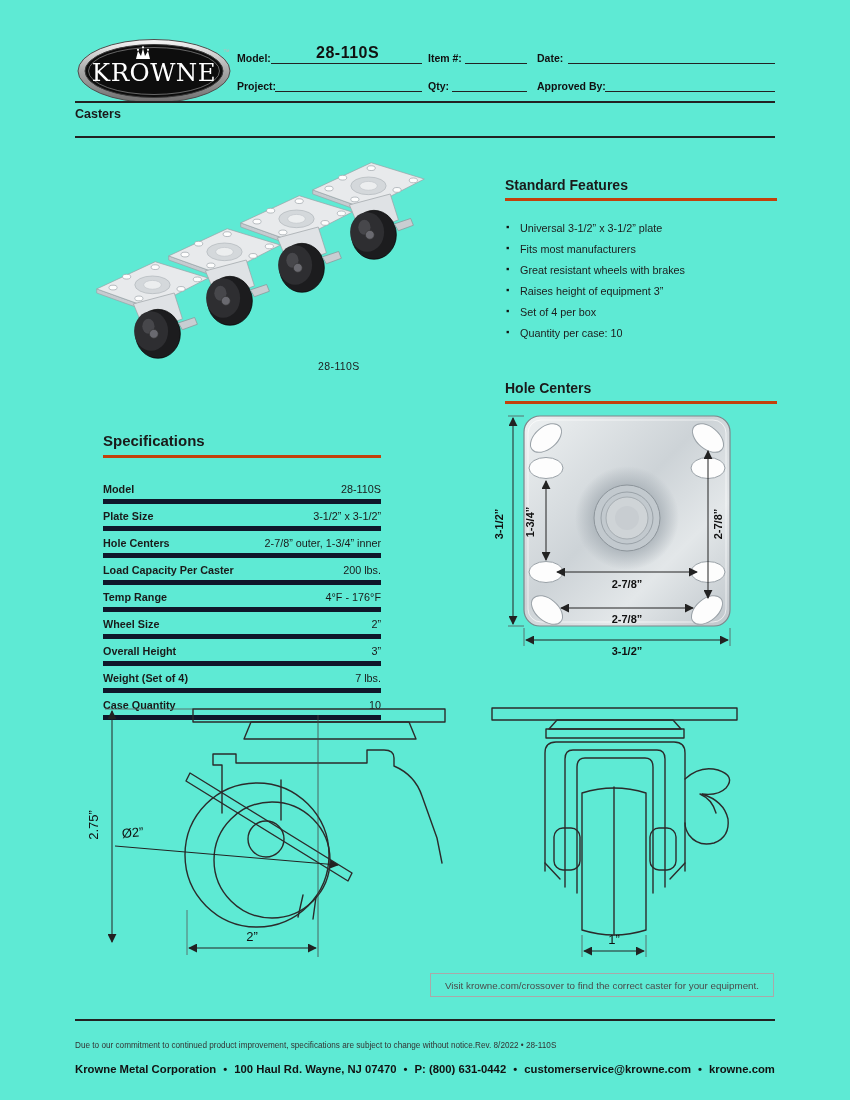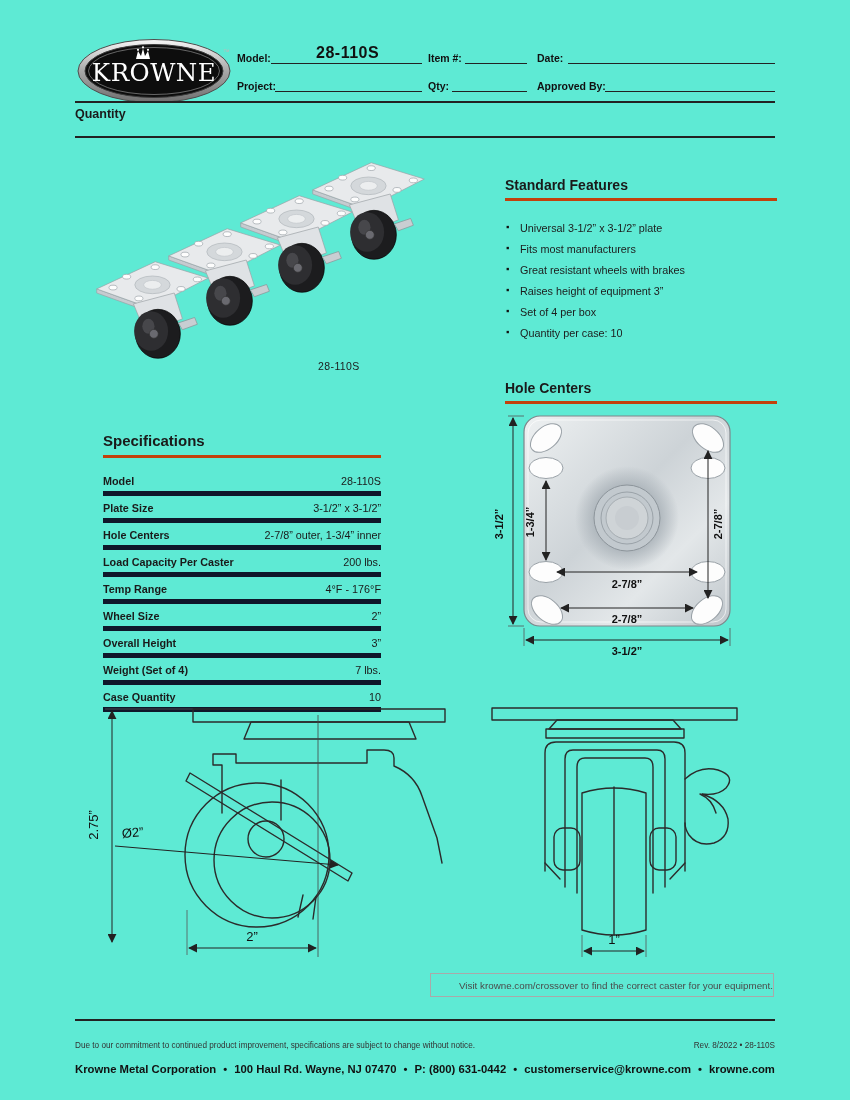--- a/index.html
+++ b/index.html
@@ -20,44 +20,44 @@
   
   .sec-h{font-weight:bold;margin:0;padding:0 0 5px 0;border-bottom:3px solid #c2410c;}
   
   .features{position:absolute;left:505px;top:177px;width:272px;}
   .features .sec-h{font-size:14px;}
   .feature-list{list-style:none;margin:16px 0 0 0;padding:0;}
   .feature-list li{position:relative;font-size:10.8px;padding:4.5px 0 4.5px 15px;color:#1c1c1c;}
   .feature-list li::before{content:"▪";position:absolute;left:1px;top:4px;font-size:9.5px;color:#111;}
   
   .specs{position:absolute;left:103px;top:432px;width:278px;}
-  .specs .sec-h{font-size:15px;padding-bottom:6px;margin-bottom:11px;}
+  .specs .sec-h{font-size:15px;padding-bottom:6px;margin-bottom:19px;}
   .spec-row{display:flex;justify-content:space-between;align-items:baseline;font-size:10.8px;
     padding:5.5px 0 4.5px 0;border-bottom:5px solid #0f172a;}
   .spec-label{font-weight:bold;}
   .spec-value{text-align:right;}
   
   .holes-sec{position:absolute;left:505px;top:380px;width:272px;}
   .holes-sec .sec-h{font-size:14px;}
   
   .ln{stroke:#2b2b2b;stroke-width:1.4;fill:none;stroke-linejoin:round;stroke-linecap:round;}
   .ln-thin{stroke:#444;stroke-width:.8;fill:none;}
   .dim{stroke:#222;stroke-width:1;fill:none;marker-start:url(#arr);marker-end:url(#arr);}
   .dim-e{stroke:#222;stroke-width:1;fill:none;marker-end:url(#arr);}
   .ext{stroke:#555;stroke-width:.8;fill:none;}
   .dim-t{font-family:"Liberation Sans",sans-serif;font-size:13px;fill:#111;}
   .dim-ts{font-family:"Liberation Sans",sans-serif;font-size:11px;font-weight:bold;fill:#111;}
   .hole{fill:#fdfdfd;stroke:#99a1a7;stroke-width:1;}
   
   .note-box{position:absolute;left:430px;top:973px;width:342px;height:22px;border:1px solid #a9a9a9;
-    display:flex;align-items:center;justify-content:flex-end;font-size:9.8px;color:#4a4a4a;}
+    display:flex;align-items:center;justify-content:center;font-size:9.8px;color:#4a4a4a;}
   .company-line{position:absolute;left:75px;top:1063px;width:700px;display:flex;justify-content:space-between;
     align-items:baseline;font-size:11.3px;font-weight:bold;color:#111;}
   .company-line .sep{font-size:11.3px;}
-  .fineprint{position:absolute;left:75px;top:1041px;width:700px;display:flex;justify-content:space-between;
+  .fineprint{position:absolute;left:75px;top:1041px;width:584px;display:flex;justify-content:flex-start;
     font-size:8.2px;color:#333;}
   .caption{position:absolute;left:318px;top:360px;font-size:10.5px;letter-spacing:.4px;color:#1c1c1c;}
   a.plain{color:#111;text-decoration:none;text-align:center;}
 </style>
 </head>
 <body>
 
 <svg width="0" height="0" style="position:absolute" aria-hidden="true">
   <defs>
     <marker id="arr" viewBox="0 0 10 10" refX="9" refY="5" markerWidth="9" markerHeight="9" orient="auto-start-reverse">
@@ -115,21 +115,21 @@
 
   <span class="f-label" style="left:428px;top:80px;">Qty:</span>
   <div class="f-line" style="left:452px;top:90px;width:75px;"></div>
 
   <span class="f-label" style="left:537px;top:80px;">Approved By:</span>
   <div class="f-line" style="left:605px;top:90px;width:170px;"></div>
 
   <div class="rule" style="top:101px;height:2px;"></div>
 
   <div class="title-bar">
-    <span class="category">Quantity</span>
+    <span class="category">Casters</span>
   </div>
   <div class="rule" style="top:136px;height:2px;"></div>
 
   <div class="abs" style="left:82px;top:158px;width:380px;height:205px;">
     <svg width="380" height="205" viewBox="0 0 380 205">
       <g id="casters">
         <g transform="translate(228,2) scale(0.68)">
           <polygon points="4,44 4,50 82,78 82,72" fill="#c6cbd0" stroke="#9aa0a5"></polygon>
           <polygon points="4,44 90,4 168,28 82,72" fill="#e8eaec" stroke="#9aa0a5"></polygon>
           <ellipse cx="28" cy="42" rx="6" ry="3.5" class="hole"></ellipse>

